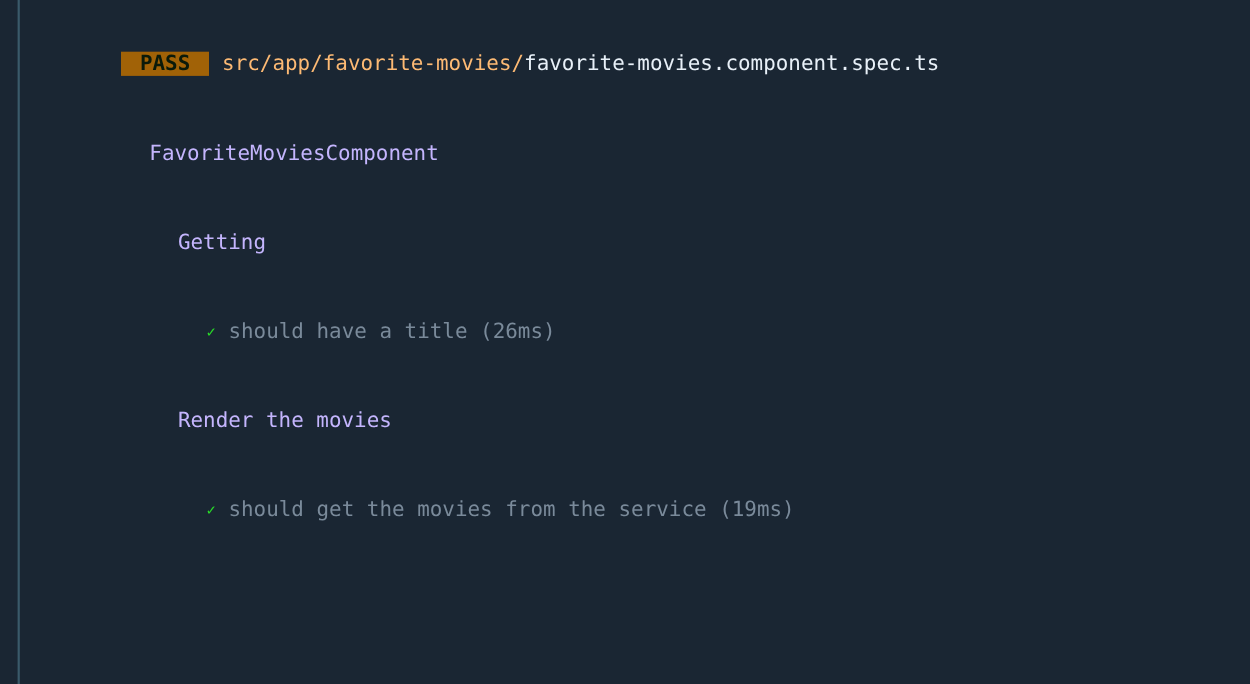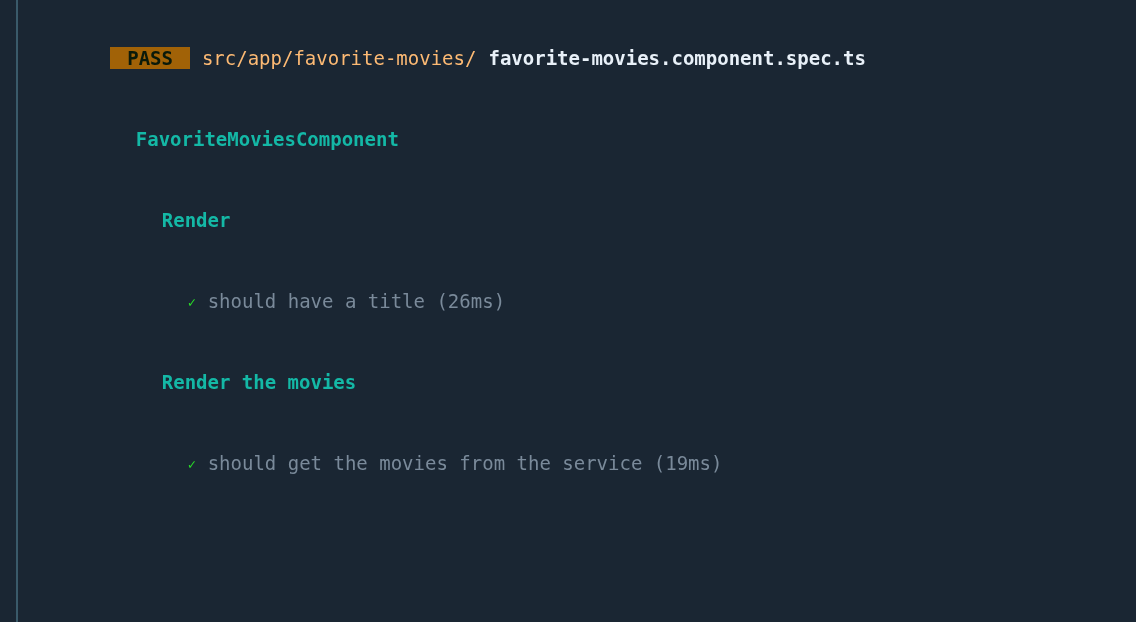--- a/index.html
+++ b/index.html
@@ -36,26 +36,25 @@
       background: #a16207;
       color: #0a1a0a;
       font-weight: bold;
       padding: 0 6px;
     }
     .path-dim {
       color: #fdba74;
     }
     .path-bright {
       color: #e8f0f8;
-      font-weight: bold;
-      margin-left: 12px;
+      font-weight: normal;
     }
     .suite-title {
-      color: #14b8a6;
-      font-weight: bold;
+      color: #c4b5fd;
+      font-weight: normal;
     }
     .check {
       color: #28d928;
       font-size: 14px;
       vertical-align: 1px;
     }
     .test-name {
       color: #7a8a9a;
     }
     .indent1 { padding-left: 26px; }
@@ -73,21 +72,21 @@
   <div class="row indent1">
     <span class="badge-pass"> <span>PASS</span> </span><span> </span><span class="path-dim">src/app/favorite-movies/</span><span class="path-bright">favorite-movies.component.spec.ts</span>
   </div>
 
   <div class="row indent2">
     <span class="suite-title">FavoriteMoviesComponent</span>
   </div>
 
 
   <div class="row indent3">
-    <span class="suite-title">Render</span>
+    <span class="suite-title">Getting</span>
   </div>
 
   <div class="row indent4">
     <span class="check">✓</span><span> </span><span class="test-name">should have a title (26ms)</span>
   </div>
 
 
   <div class="row indent3">
     <span class="suite-title">Render the movies</span>
   </div>

